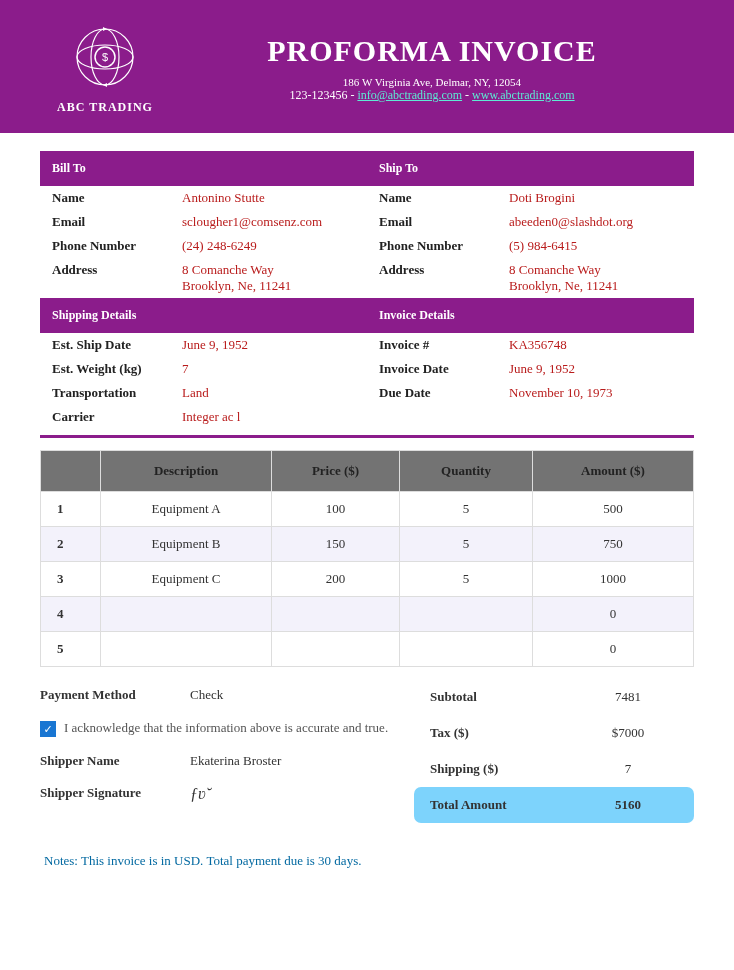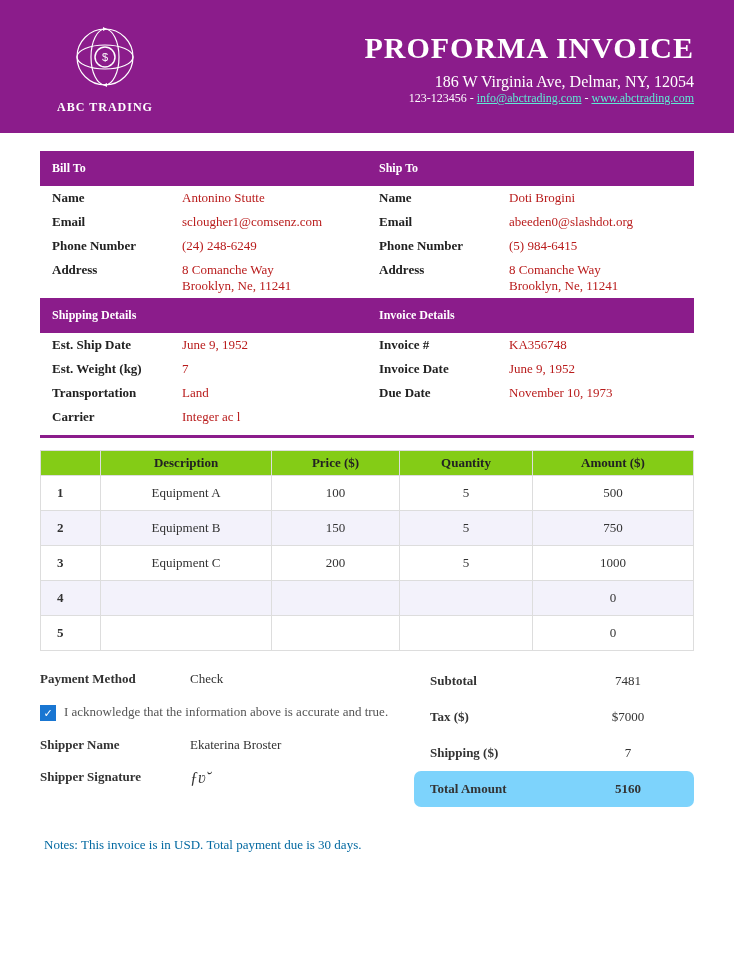--- a/index.html
+++ b/index.html
@@ -1,41 +1,41 @@
 <!DOCTYPE html>
 <html><head>
 <meta charset="utf-8">
 <style>
   * { box-sizing: border-box; margin: 0; padding: 0; }
   body { font-family: Georgia, 'Times New Roman', serif; background: #fff; color: #333; width: 734px; }
   .header { background: #8b1c8b; color: #fff; padding: 22px 40px 18px; display: flex; align-items: center; }
   .logo-block { width: 130px; text-align: center; }
   .logo-svg { margin-bottom: 4px; }
   .logo-text { font-size: 12px; letter-spacing: 1px; font-weight: bold; }
-  .header-text { flex: 1; text-align: right; }
+  .header-text { flex: 1; text-align: center; }
   .header-title { font-size: 30px; font-weight: bold; letter-spacing: 1px; margin-bottom: 8px; }
-  .header-addr { font-size: 16px; margin-bottom: 0; }
+  .header-addr { font-size: 11px; margin-bottom: 0; }
   .header-contact { font-size: 12px; }
   .header-contact a { color: #5eead4; text-decoration: underline; }
   
   .content { padding: 18px 40px; }
   
   .section-hdr { display: flex; background: #8b1c8b; color: #fff; font-weight: bold; font-size: 12px; }
   .section-hdr > div { flex: 1; padding: 10px 12px; }
   
   .two-col { display: flex; }
   .two-col > .col { flex: 1; }
   .field-row { display: flex; padding: 4px 12px; font-size: 13px; }
   .field-row .label { width: 130px; font-weight: bold; color: #222; }
   .field-row .value { flex: 1; color: #b91c1c; }
   
   .divider-thick { border-top: 3px solid #8b1c8b; margin: 6px 0 12px; }
   
   table.items { width: 100%; border-collapse: collapse; font-size: 13px; }
-  table.items th { background: #84cc16; padding: 4px 8px; text-align: center; font-weight: bold; border: 1px solid #ddd; color: #222;}
+  table.items th { background: #737373; padding: 12px 8px; text-align: center; font-weight: bold; border: 1px solid #ddd; color: #222;}
   table.items td { padding: 9px 8px; text-align: center; border: 1px solid #ddd; }
   table.items tr:nth-child(even) td { background: #f3f2fb; }
   table.items td:first-child { font-weight: bold; text-align: left; padding-left: 16px; }
   
   .bottom { display: flex; margin-top: 12px; font-size: 13px; justify-content: center; }
   .bottom-left { flex: 1; padding-right: 20px; }
   .bottom-right { width: 280px; }
   .ack-row { display: flex; align-items: flex-start; gap: 8px; padding: 8px 0; }
   .ack-check { width:16px; height:16px; background:#1976d2; display:flex; align-items:center; justify-content:center; color:#fff; font-size:11px; flex-shrink:0; margin-top:2px;}
   .ack-text { color: #555; line-height: 1.4; }

